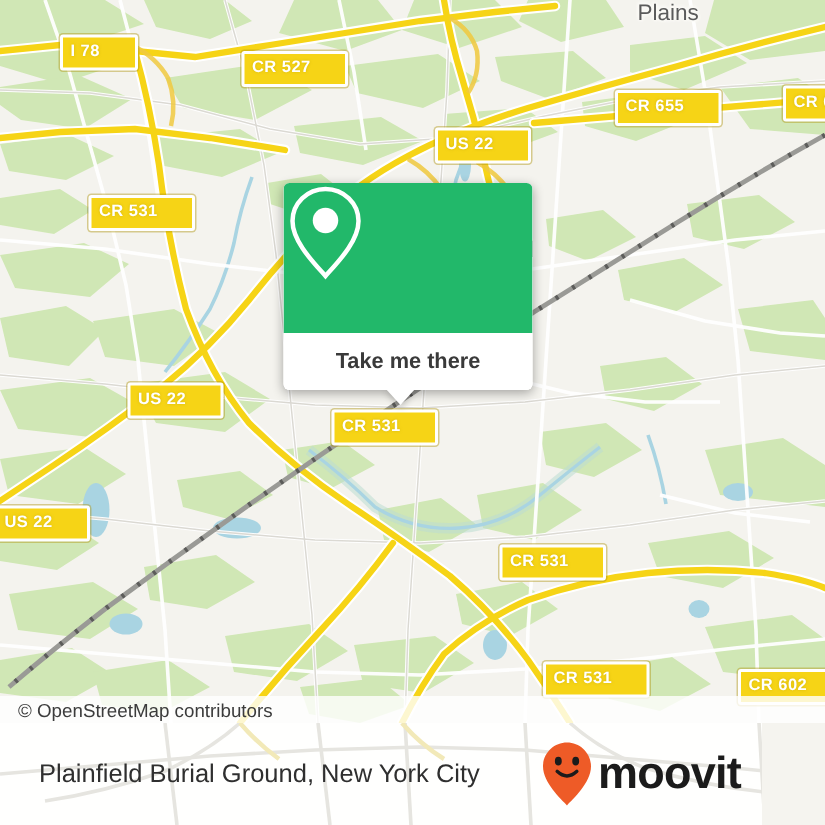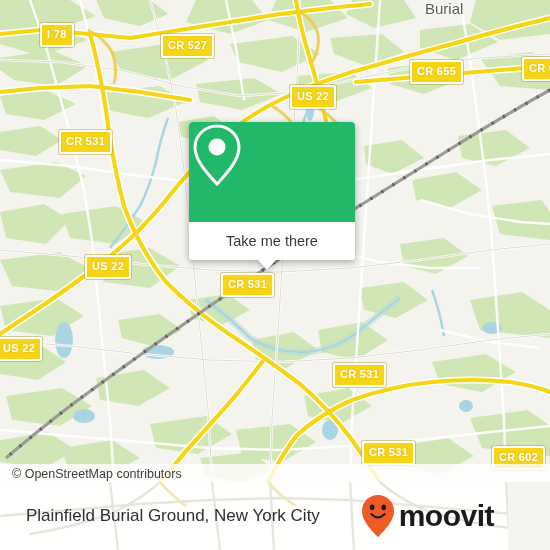--- a/index.html
+++ b/index.html
@@ -19,39 +19,39 @@
     position:absolute;
     box-sizing:border-box;
     background:#f6d416;
     border:2px solid #ffffff;
     border-radius:2px;
     color:#ffffff;
     font-size:11px;
     font-weight:bold;
     line-height:1;
     letter-spacing:.3px;
-    padding:4px 5px 5px 5px;
+    padding:4px 23px 5px 5px;
     white-space:nowrap;
     text-shadow:0 0 2px rgba(190,160,0,.55);
     box-shadow:0 0 0 1px rgba(175,150,20,.45);
   }
 
   
   .place{
     position:absolute;
     color:#5b5b5b;
     font-size:15px;
     white-space:nowrap;
     text-shadow:
       1px 0 2px #fbfaf6,-1px 0 2px #fbfaf6,0 1px 2px #fbfaf6,0 -1px 2px #fbfaf6,
       1px 1px 2px #fbfaf6,-1px -1px 2px #fbfaf6;
   }
 
   
-  #popup{position:absolute;left:189px;top:122px;width:156px;}
+  #popup{position:absolute;left:189px;top:122px;width:156px;font-weight:bold;}
   #popup-shadow{
     position:absolute;left:0;top:0;width:166px;height:138px;
     border-radius:4px;
     box-shadow:0 2px 7px rgba(0,0,0,.33);
   }
   #popup-body{position:relative;width:166px;border-radius:4px;overflow:hidden;background:#fff;}
   #popup-green{
     height:100px;background:#22b86a;
     display:flex;align-items:center;justify-content:center;
   }
@@ -238,21 +238,21 @@
     <div class="shield" style="left:522px;top:57px;">CR 6</div>
     <div class="shield" style="left:290px;top:85px;">US 22</div>
     <div class="shield" style="left:59px;top:130px;">CR 531</div>
     <div class="shield" style="left:85px;top:255px;">US 22</div>
     <div class="shield" style="left:221px;top:273px;">CR 531</div>
     <div class="shield" style="left:-4px;top:337px;">US 22</div>
     <div class="shield" style="left:333px;top:363px;">CR 531</div>
     <div class="shield" style="left:362px;top:441px;">CR 531</div>
     <div class="shield" style="left:492px;top:446px;text-align:center;">CR 602</div>
 
-    <div class="place" style="left:425px;top:0px;">Burial</div>
+    <div class="place" style="left:425px;top:0px;">Plains</div>
     <div class="place" style="left:336px;top:158px;">eld</div>
 
     <div id="popup">
       <div id="popup-shadow"></div>
       <div id="popup-tail"></div>
       <div id="popup-body">
         <div id="popup-green">
           <svg width="56" height="66" viewBox="0 0 56 66">
             <path d="M28,4 C15.8,4 6,13.6 6,25.4 C6,39 20,53 28,62 C36,53 50,39 50,25.4 C50,13.6 40.2,4 28,4 Z" fill="none" stroke="#ffffff" stroke-width="3"></path>
             <circle cx="28" cy="25" r="8.5" fill="#ffffff"></circle>

